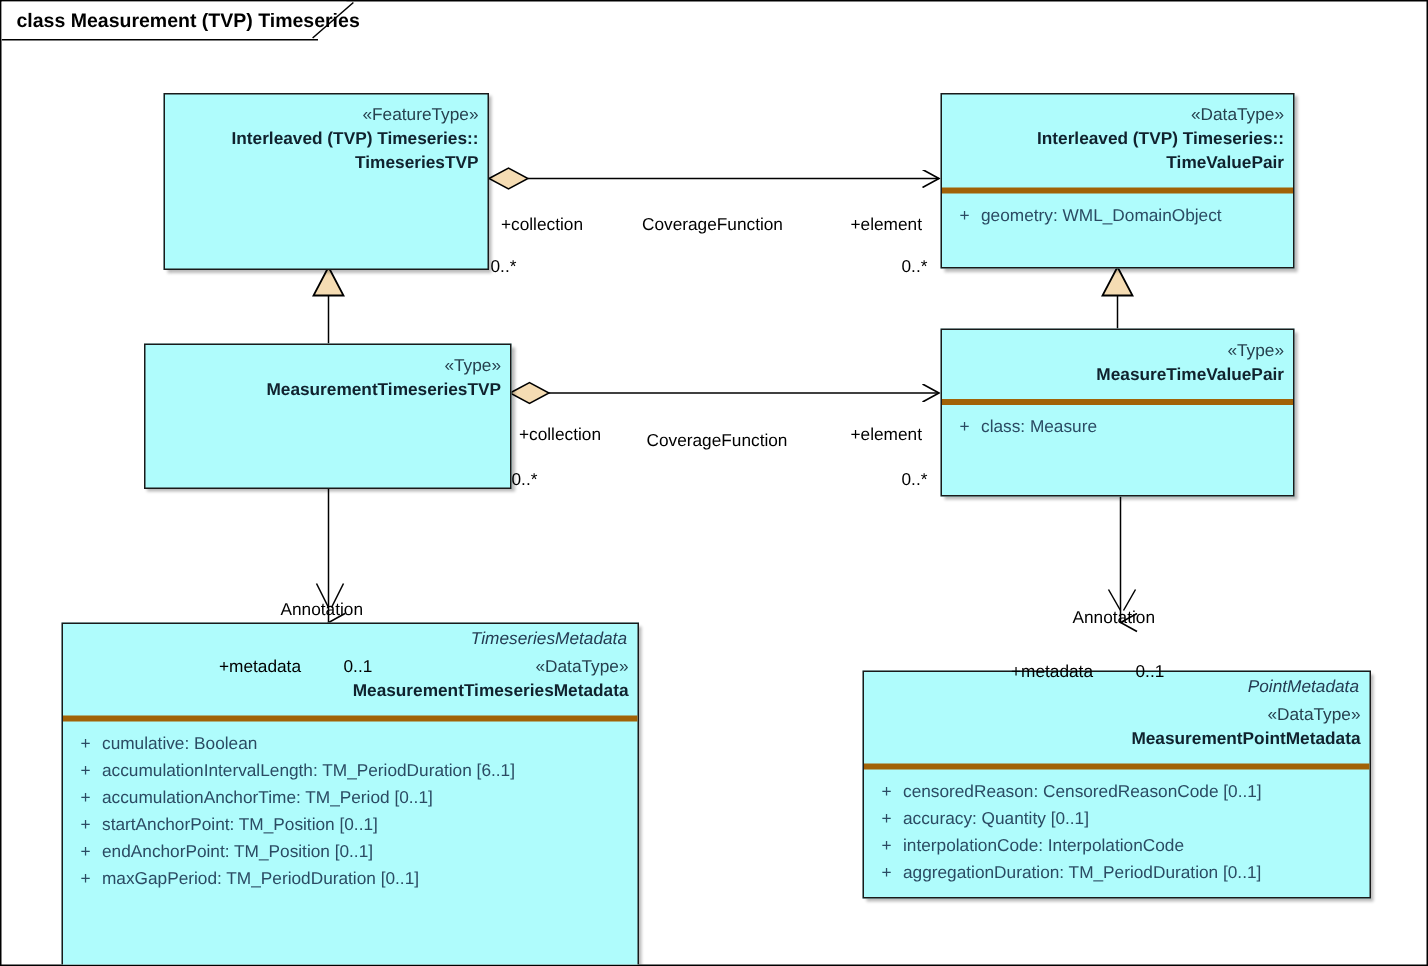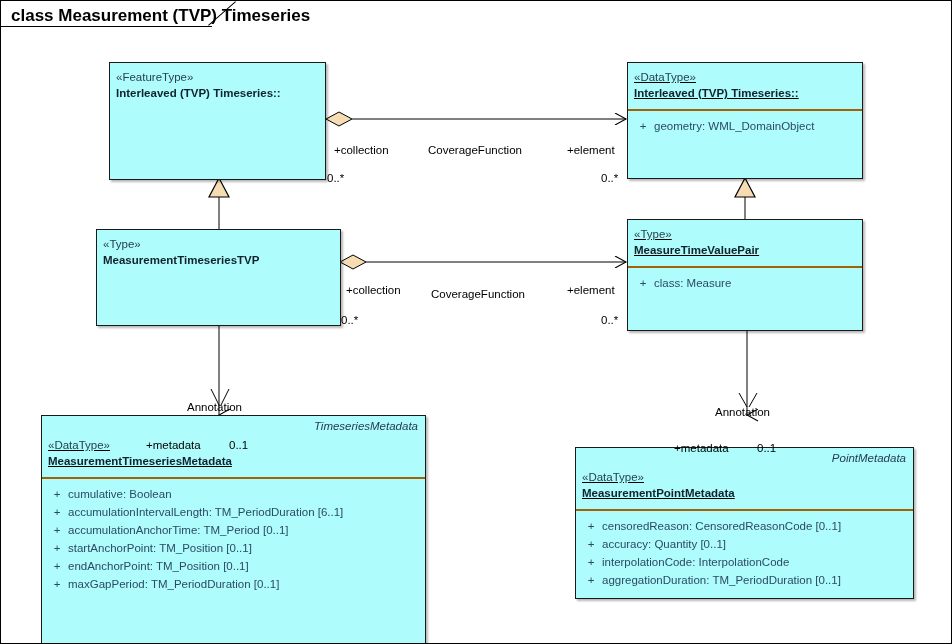--- a/index.html
+++ b/index.html
@@ -26,21 +26,21 @@
     top: 0px;
     height: 26px;
     width: 230px;
     background: #ffffff;
     z-index: 30;
   }
   .frame-tab .tab-label {
     position: absolute;
     left: 10px;
     top: 5px;
-    font-size: 17px;
+    font-size: 13px;
     font-weight: bold;
     color: #000000;
     white-space: nowrap;
   }
   .frame-tab .tab-bottom {
     position: absolute;
     left: 0;
     top: 25px;
     width: 211px;
     height: 0;
@@ -71,25 +71,24 @@
     position: absolute;
     box-sizing: border-box;
     background: #AFFCFC;
     border: 1px solid #1a1a1a;
     box-shadow: 2px 2px 2px rgba(0,0,0,0.28);
     z-index: 10;
   }
   .uml-head {
     box-sizing: border-box;
     padding: 7px 6px 8px 6px;
-    text-align: left;
+    text-align: right;
   }
   .uml-head.with-divider {
-    border-bottom: 2px solid #a16207;
-    text-decoration: underline;
+    border-bottom: 4px solid #a16207;
   }
   .corner-name {
     position: absolute;
     right: 7px;
     top: 4px;
     font-size: 11.5px;
     font-style: italic;
     color: #243b52;
     white-space: nowrap;
   }
@@ -216,27 +215,29 @@
   <div class="conn-label" style="left:228px; top:390px;">0..1</div>
 
   <div class="conn-label" style="left:714px; top:357px;">Annotation</div>
   <div class="conn-label" style="left:673px; top:393px;">+metadata</div>
   <div class="conn-label" style="left:756px; top:393px;">0..1</div>
 
   <div class="uml-class" style="left:108px; top:61px; width:217px; height:118px;">
     <div class="uml-head">
       <div class="stereotype">«FeatureType»</div>
       <div class="cls-name">Interleaved (TVP) Timeseries::</div>
+      <div class="cls-name">TimeseriesTVP</div>
     </div>
   </div>
 
   <div class="uml-class" style="left:626px; top:61px; width:236px; height:117px;">
     <div class="uml-head with-divider">
       <div class="stereotype">«DataType»</div>
       <div class="cls-name">Interleaved (TVP) Timeseries::</div>
+      <div class="cls-name">TimeValuePair</div>
     </div>
     <div class="uml-attrs">
       <div class="attr-row">
         <span class="attr-vis">+</span>
         <span class="attr-text">geometry: WML_DomainObject</span>
       </div>
     </div>
   </div>
 
   <div class="uml-class" style="left:95px; top:228px; width:245px; height:97px;">

